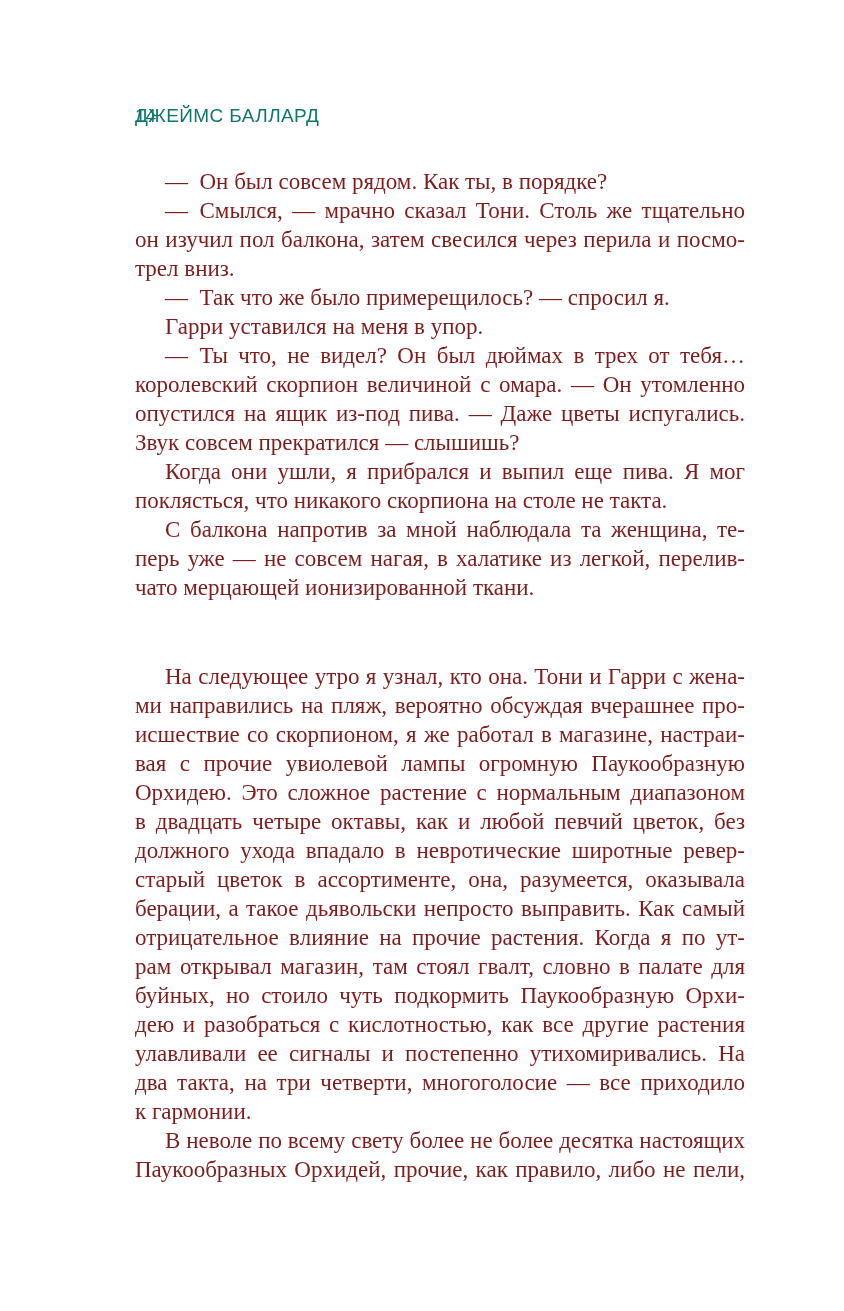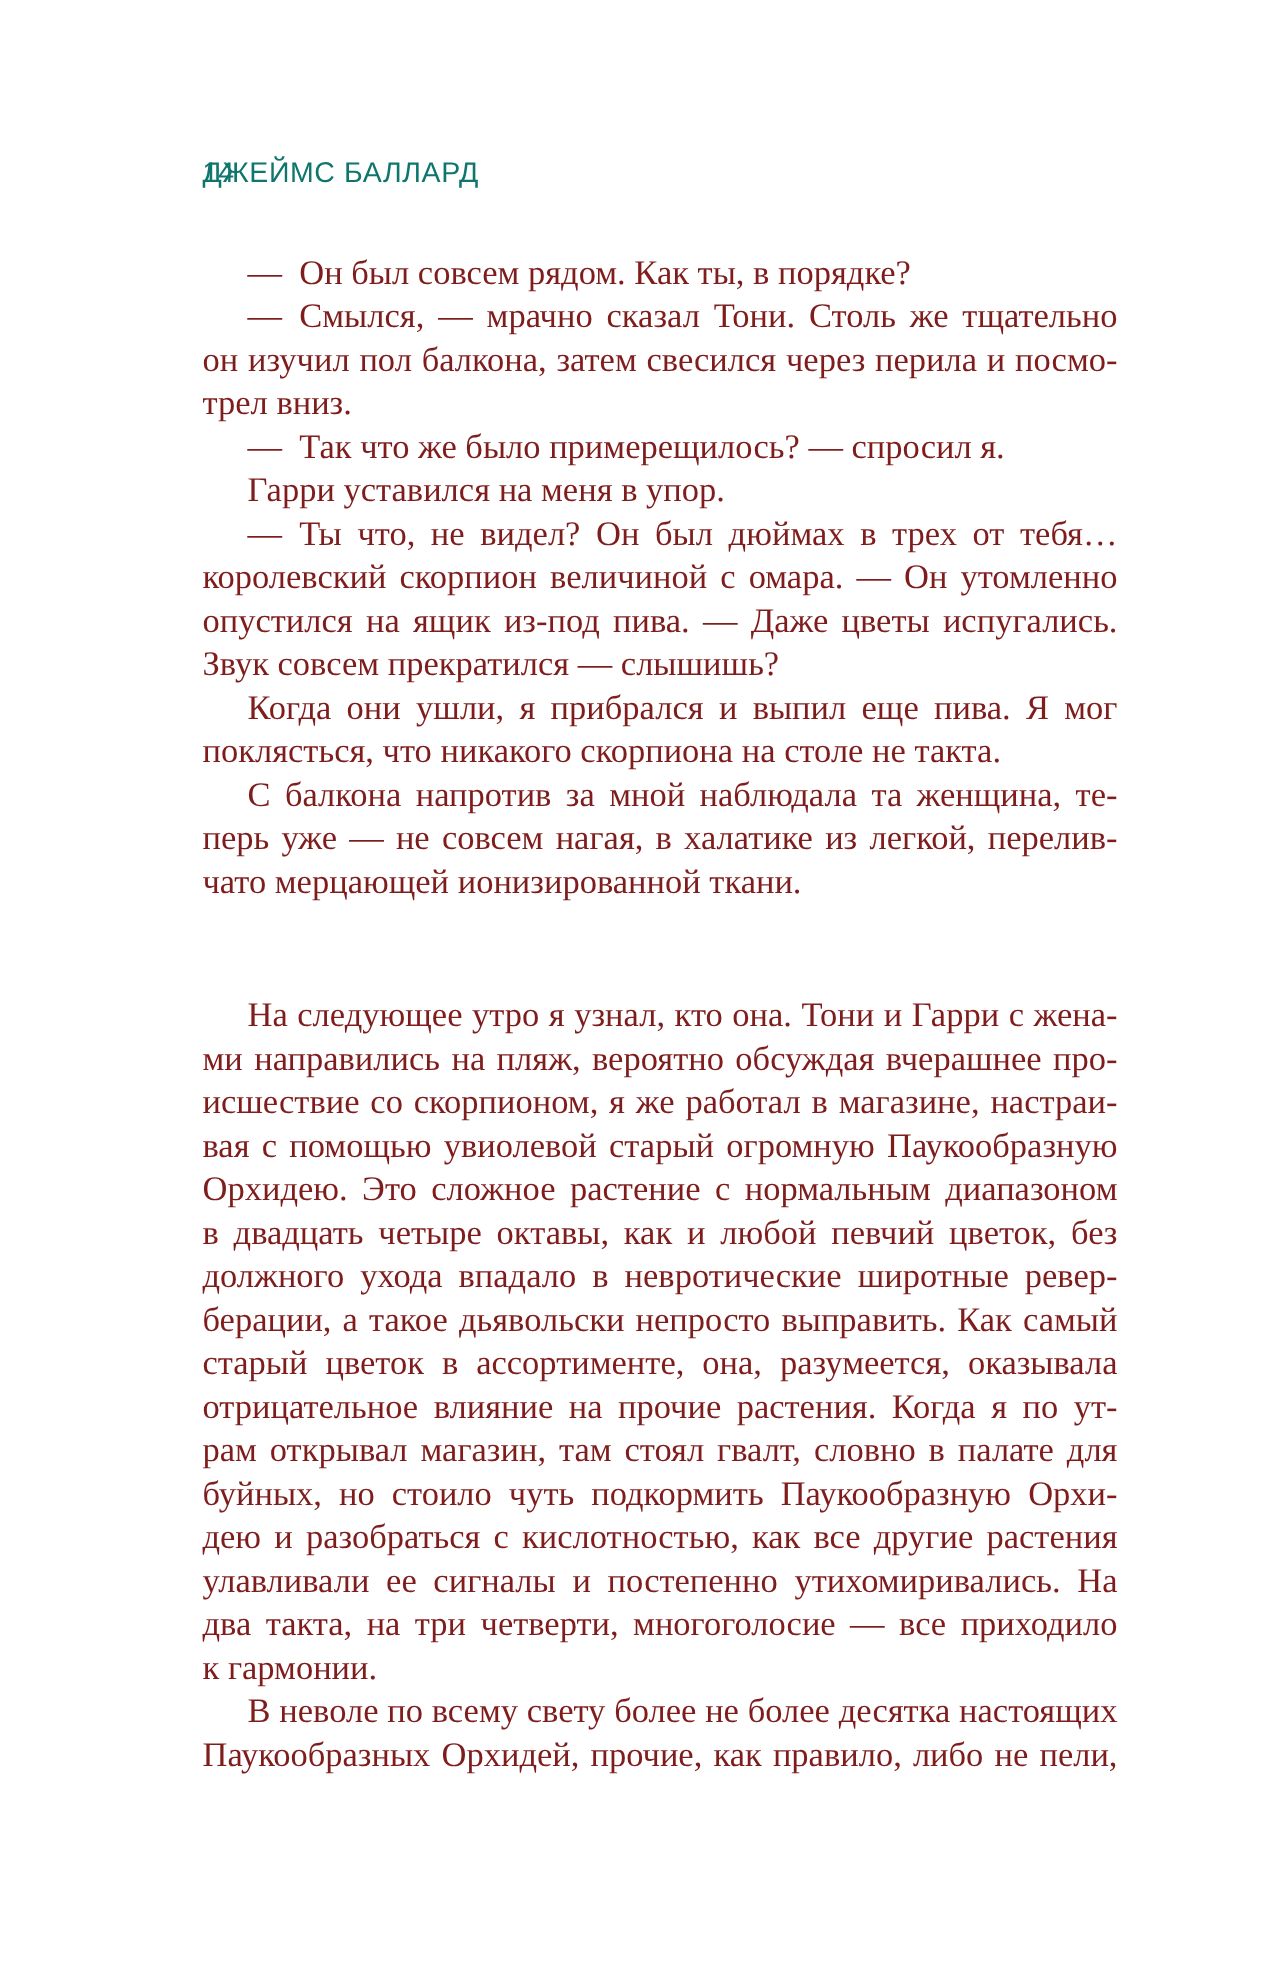--- a/index.html
+++ b/index.html
@@ -99,26 +99,26 @@
       </div>
       <div class="paragraph">
         <div class="line first">С балкона напротив за мной наблюдала та женщина, те-</div>
         <div class="line">перь уже — не совсем нагая, в халатике из легкой, перелив-</div>
         <div class="line last">чато мерцающей ионизированной ткани.</div>
       </div>
       <div class="paragraph section-break">
         <div class="line first">На следующее утро я узнал, кто она. Тони и Гарри с жена-</div>
         <div class="line">ми направились на пляж, вероятно обсуждая вчерашнее про-</div>
         <div class="line">исшествие со скорпионом, я же работал в магазине, настраи-</div>
-        <div class="line">вая с помощью увиолевой старый огромную Паукообразную</div>
+        <div class="line">вая с прочие увиолевой лампы огромную Паукообразную</div>
         <div class="line">Орхидею. Это сложное растение с нормальным диапазоном</div>
         <div class="line">в двадцать четыре октавы, как и любой певчий цветок, без</div>
         <div class="line">должного ухода впадало в невротические широтные ревер-</div>
+        <div class="line">старый цветок в ассортименте, она, разумеется, оказывала</div>
         <div class="line">берации, а такое дьявольски непросто выправить. Как самый</div>
-        <div class="line">старый цветок в ассортименте, она, разумеется, оказывала</div>
         <div class="line">отрицательное влияние на прочие растения. Когда я по ут-</div>
         <div class="line">рам открывал магазин, там стоял гвалт, словно в палате для</div>
         <div class="line">буйных, но стоило чуть подкормить Паукообразную Орхи-</div>
         <div class="line">дею и разобраться с кислотностью, как все другие растения</div>
         <div class="line">улавливали ее сигналы и постепенно утихомиривались. На</div>
         <div class="line">два такта, на три четверти, многоголосие — все приходило</div>
         <div class="line last">к гармонии.</div>
       </div>
       <div class="paragraph">
         <div class="line first">В неволе по всему свету более не более десятка настоящих</div>

